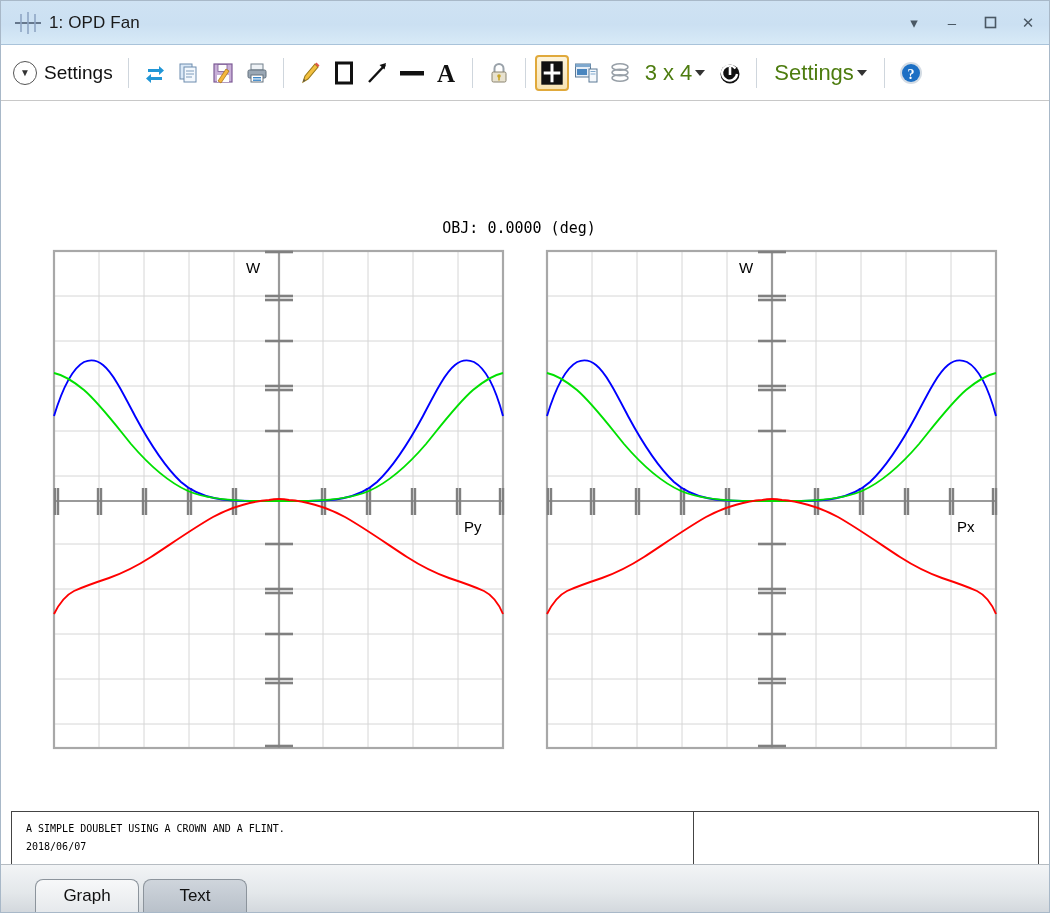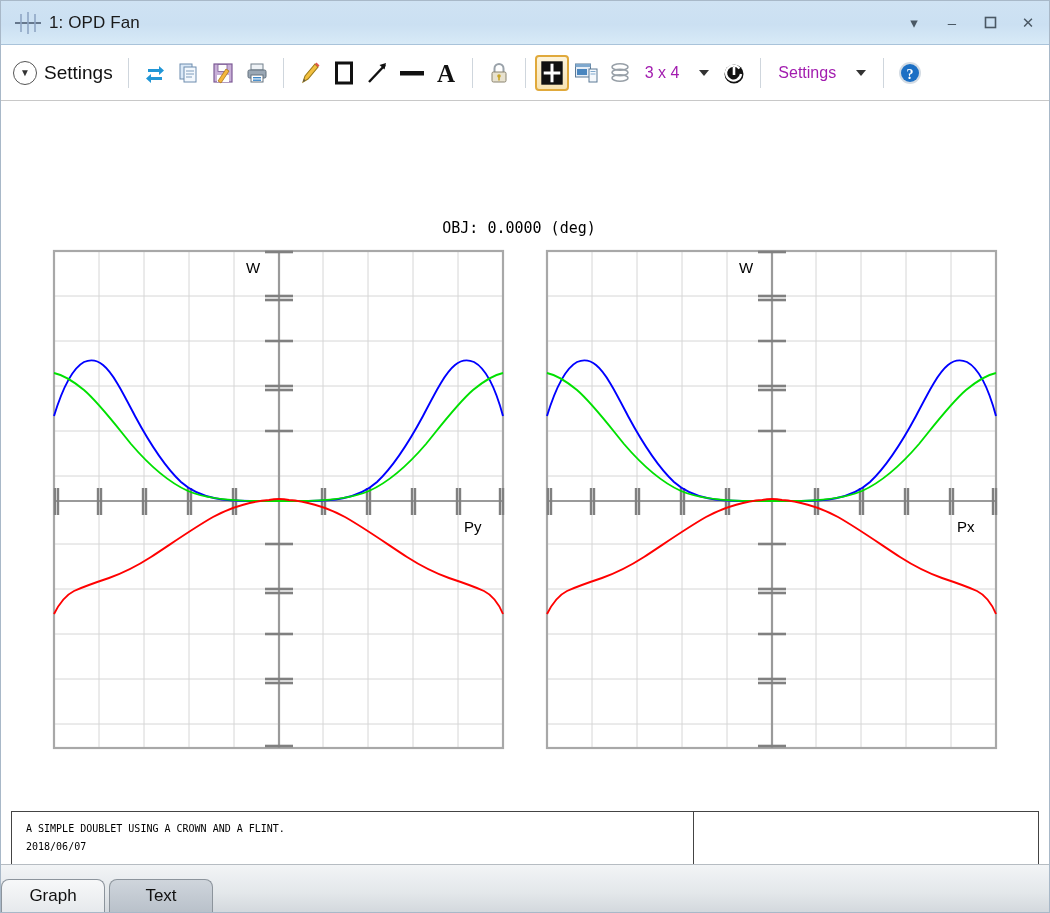--- a/index.html
+++ b/index.html
@@ -60,22 +60,22 @@
   }
   .icon-btn {
     width: 34px; height: 36px; display: flex; align-items: center; justify-content: center;
     cursor: default; position: relative;
   }
   .icon-btn.active {
     border: 2px solid #e0a93b; border-radius: 4px;
     background: linear-gradient(to bottom,#fdf3da,#f7e3b4);
   }
   .combo {
-    display: flex; align-items: center; gap: 20px; padding: 0 8px; height: 34px;
-    font-size: 16px; color: #a21caf; cursor: default;
+    display: flex; align-items: center; gap: 3px; padding: 0 8px; height: 34px;
+    font-size: 22px; color: #4d7c0f; cursor: default;
   }
   .caret { width: 0; height: 0; border-left: 5px solid transparent; border-right: 5px solid transparent; border-top: 6px solid #333; }
   
   .content { flex: 1 1 auto; position: relative; background: #fff; overflow: hidden; }
   .obj-title {
     position: absolute; top: 118px; left: 0; right: 12px; text-align: center;
     font-family: "DejaVu Sans Mono", monospace; font-size: 15px; color: #000;
   }
   .plots { position: absolute; left: 0; top: 0; }
   .plot-label {
@@ -95,21 +95,21 @@
   .info-body { display: flex; height: calc(100% - 26px); }
   .info-left { flex: 1 1 auto; border-right: 1px solid #444; padding: 8px 0 0 14px; position: relative; }
   .info-left .line { font-size: 10px; color: #000; line-height: 17.5px; white-space: pre; }
   .info-right { flex: 0 0 344px; display: flex; flex-direction: column; }
   .info-right-top { flex: 1 1 auto; border-bottom: 1px solid #444; }
   
   .tabbar {
     height: 48px; flex: 0 0 48px;
     background: linear-gradient(to bottom, #f2f4f6 0%, #e3e7ea 60%, #d3d8dd 100%);
     border-top: 1px solid #b6bcc2;
-    display: flex; align-items: flex-end; position: relative;
+    display: flex; align-items: flex-end; padding-left: 34px; position: relative;
   }
   .tab {
     height: 33px; min-width: 104px;
     display: flex; align-items: center; justify-content: center;
     font-size: 17px; color: #111;
     border: 1px solid #8c949c;
     border-bottom: none;
     border-radius: 8px 8px 0 0;
     margin-right: 4px; padding: 0 16px;
     cursor: default; position: relative;

